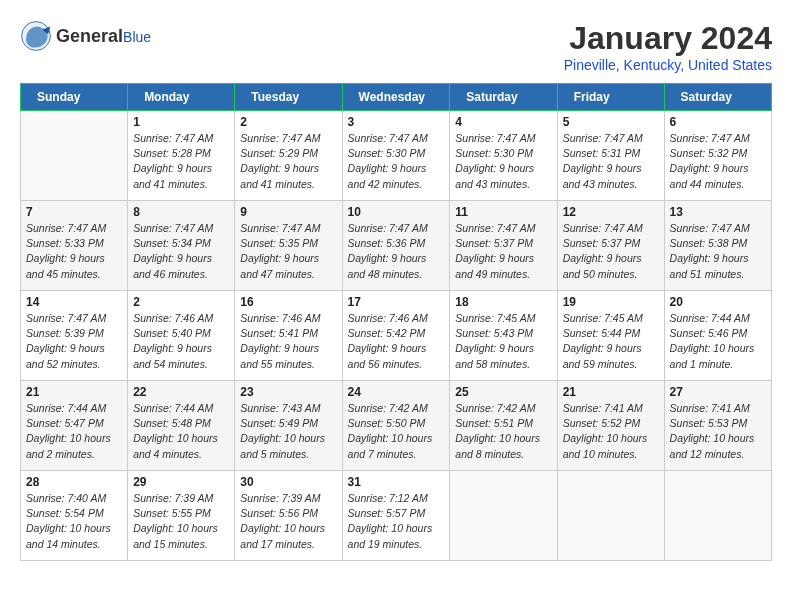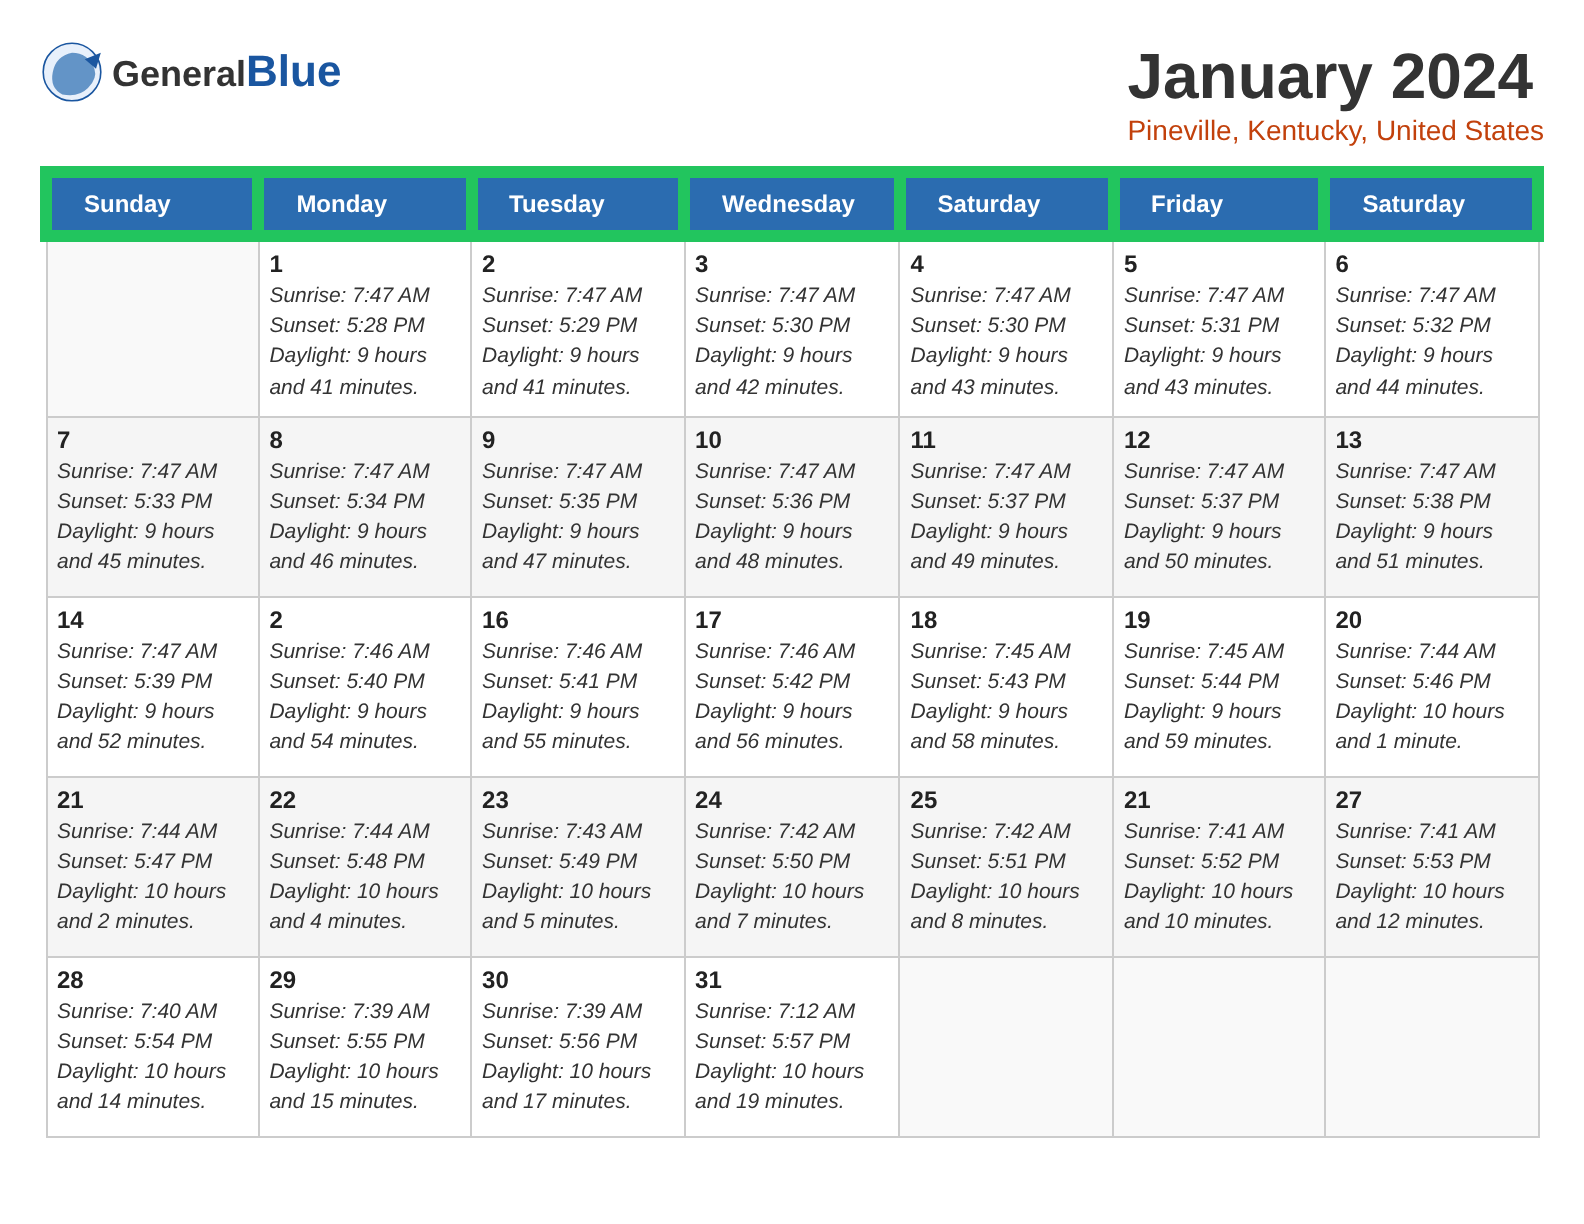--- a/index.html
+++ b/index.html
@@ -21,53 +21,53 @@
       align-items: center;
       gap: 4px;
     }
     .logo-text-general {
       font-size: 18px;
       font-weight: bold;
       color: #333;
       margin-top: 20px;
     }
     .logo-text-blue {
-      font-size: 22px;
-      font-weight: bold;
+      font-size: 14px;
+      font-weight: normal;
       color: #1a56a0;
     }
     .logo-icon {
       width: 32px;
       height: 32px;
     }
     .title-block {
-      text-align: left;
+      text-align: right;
     }
     .main-title {
       font-size: 32px;
       font-weight: bold;
       color: #333;
     }
     .subtitle {
       font-size: 14px;
-      color: #c2410c;
+      color: #1d4ed8;
     }
     .calendar {
       width: 100%;
       border-collapse: collapse;
       font-size: 11px;
     }
     .calendar thead tr th {
       background-color: #2b6cb0;
       color: #fff;
       padding: 6px 16px;
       text-align: left;
       font-size: 12px;
       font-weight: bold;
-      border: 6px solid #22c55e;
+      border: 1px solid #22c55e;
     }
     .calendar tbody tr td {
       border: 1px solid #ccc;
       vertical-align: top;
       padding: 4px 5px;
       width: 108px;
       height: 90px;
       background: #fff;
     }
     .calendar tbody tr:nth-child(even) td {

